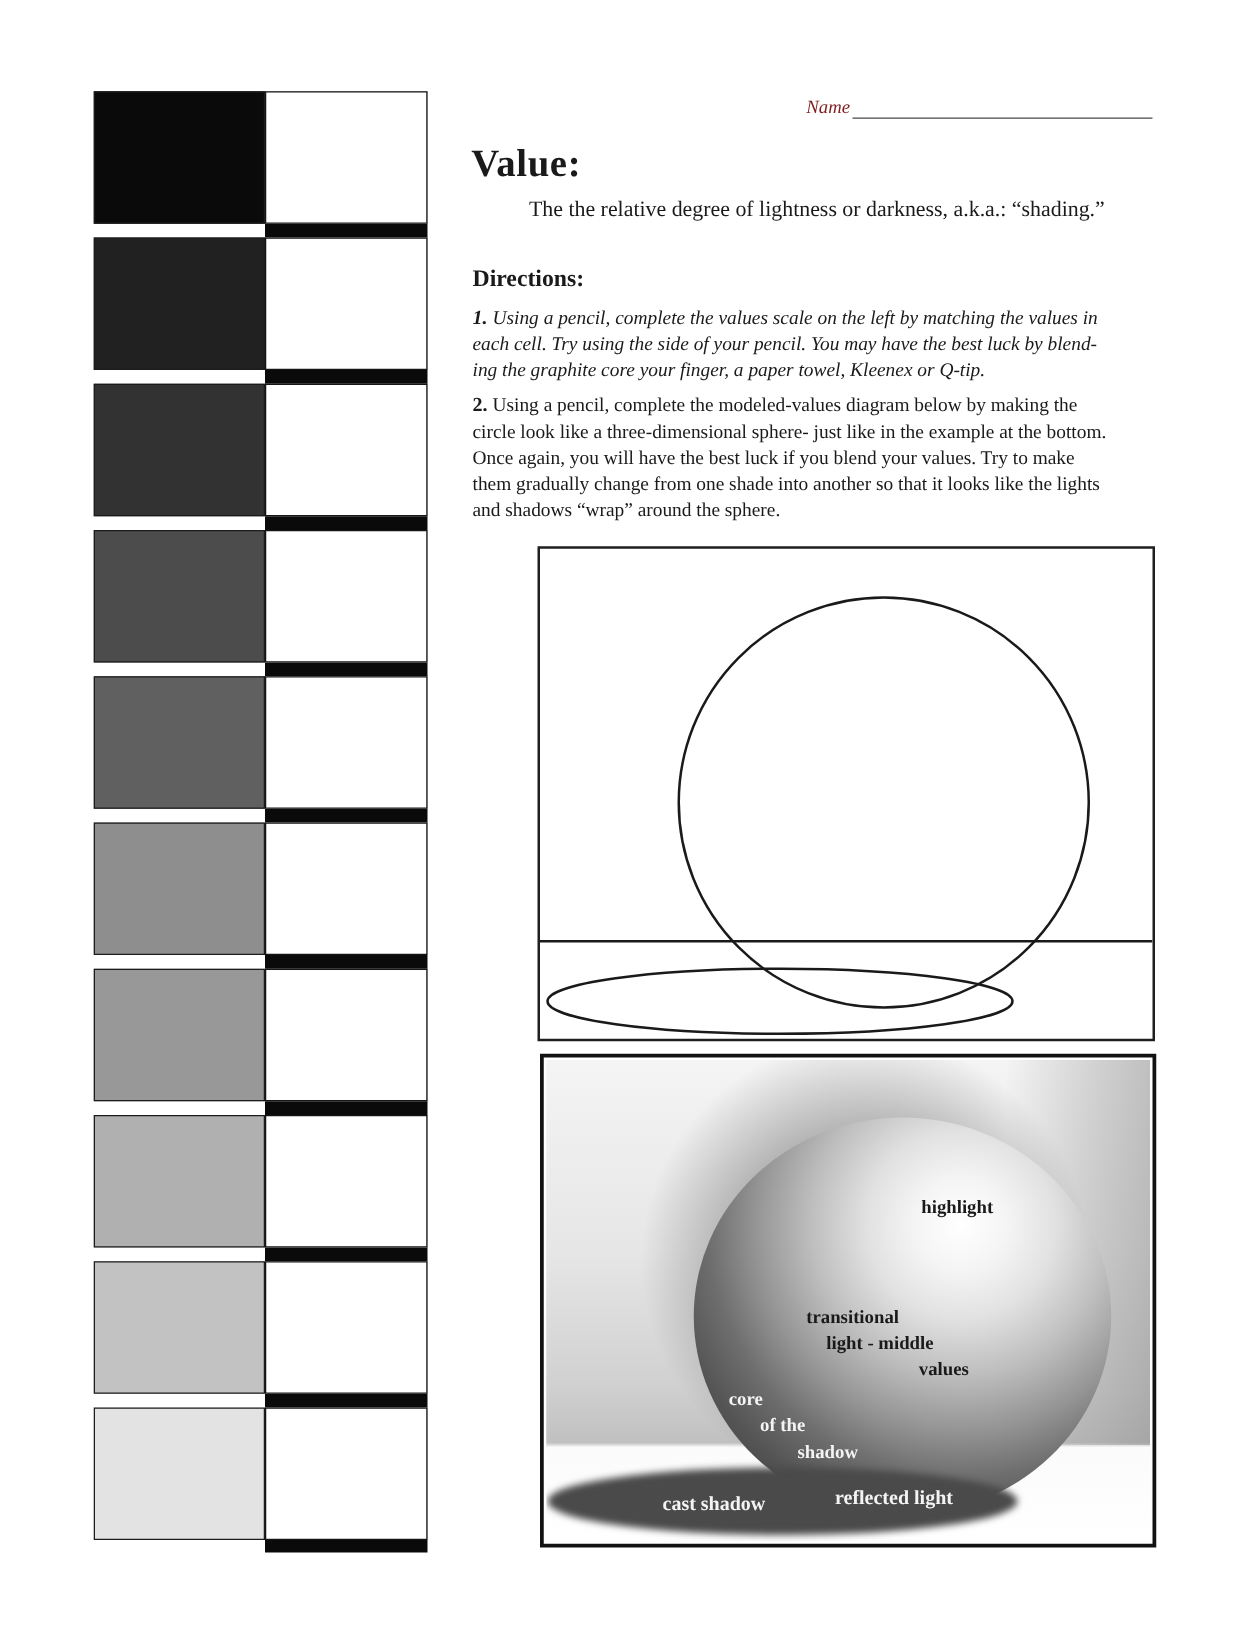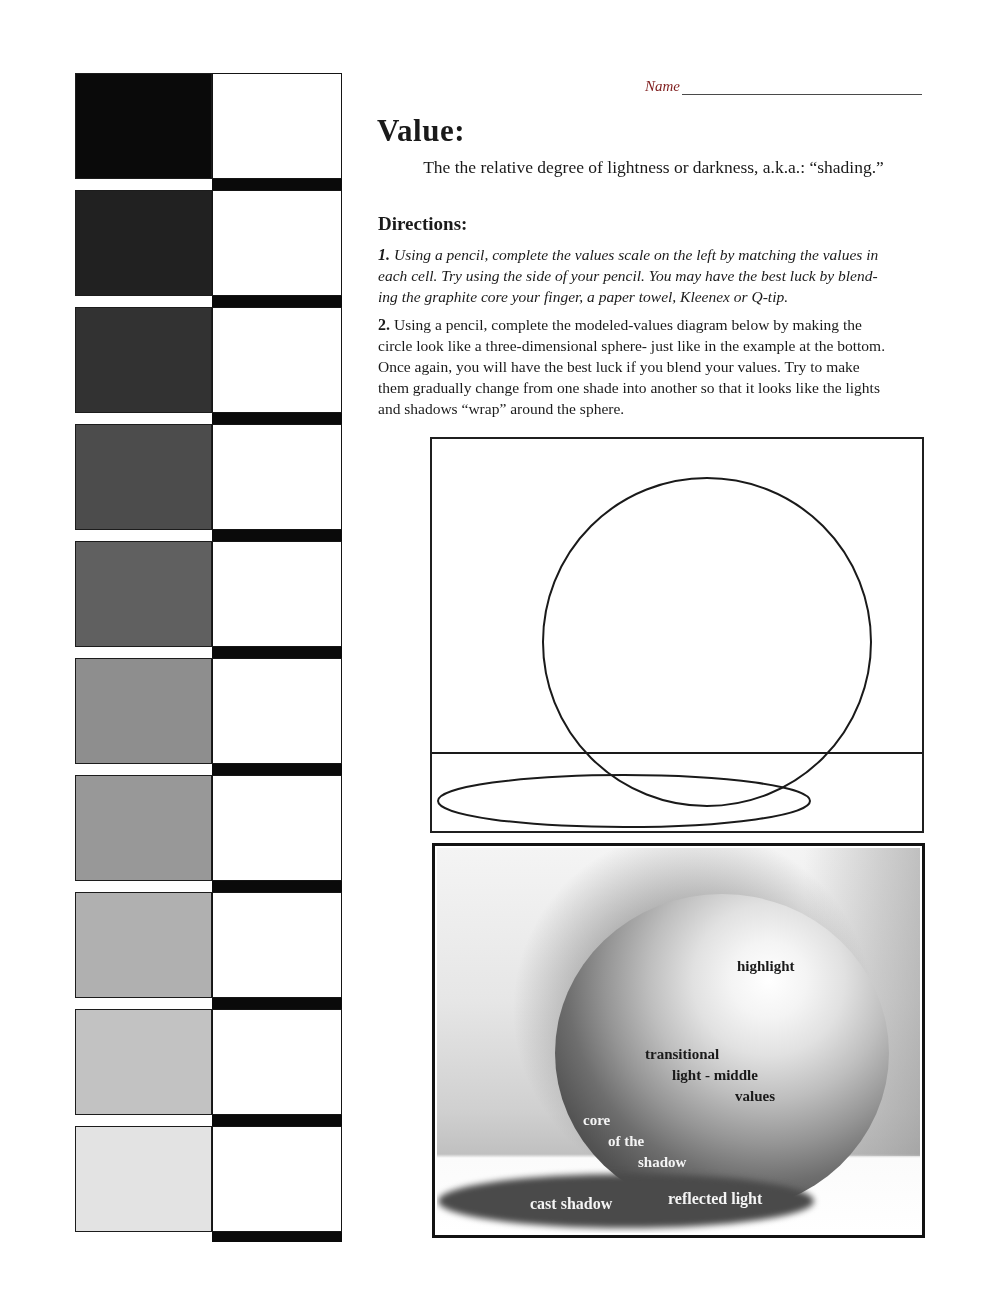--- a/index.html
+++ b/index.html
@@ -54,21 +54,21 @@
       #ffffff 0%, #f4f4f4 12%, #e1e1e1 24%, #bebebe 38%, #959595 52%,
       #6e6e6e 64%, #545454 76%, #444444 86%, #484848 93%, #585858 100%); }
   .cast-shadow-shape { position:absolute; left:1px; top:326px; width:376px; height:54px;
     background:#4a4a4a; border-radius:50%; filter:blur(3px); }
 
   .ph-label { position:absolute; font-weight:bold; font-size:15px; line-height:21px; }
   .lbl-dark  { color:#1a1a1a; }
   .lbl-light { color:#f4f4f4; }
   .label-highlight       { left:300px; top:108px; }
   .label-transitional    { left:208px; top:196px; }
-  .label-transitional .l2 { margin-left:27px; }
+  .label-transitional .l2 { margin-left:16px; }
   .label-transitional .l3 { margin-left:90px;text-align:right; }
   .label-core            { left:146px; top:262px; }
   .label-core .l2        { margin-left:25px; }
   .label-core .l3        { margin-left:55px; }
   .label-cast-shadow     { left:93px;  top:345px; font-size:16px; }
   .label-reflected-light { left:231px; top:340px; font-size:16px; }
 </style>
 </head>
 <body>
 

